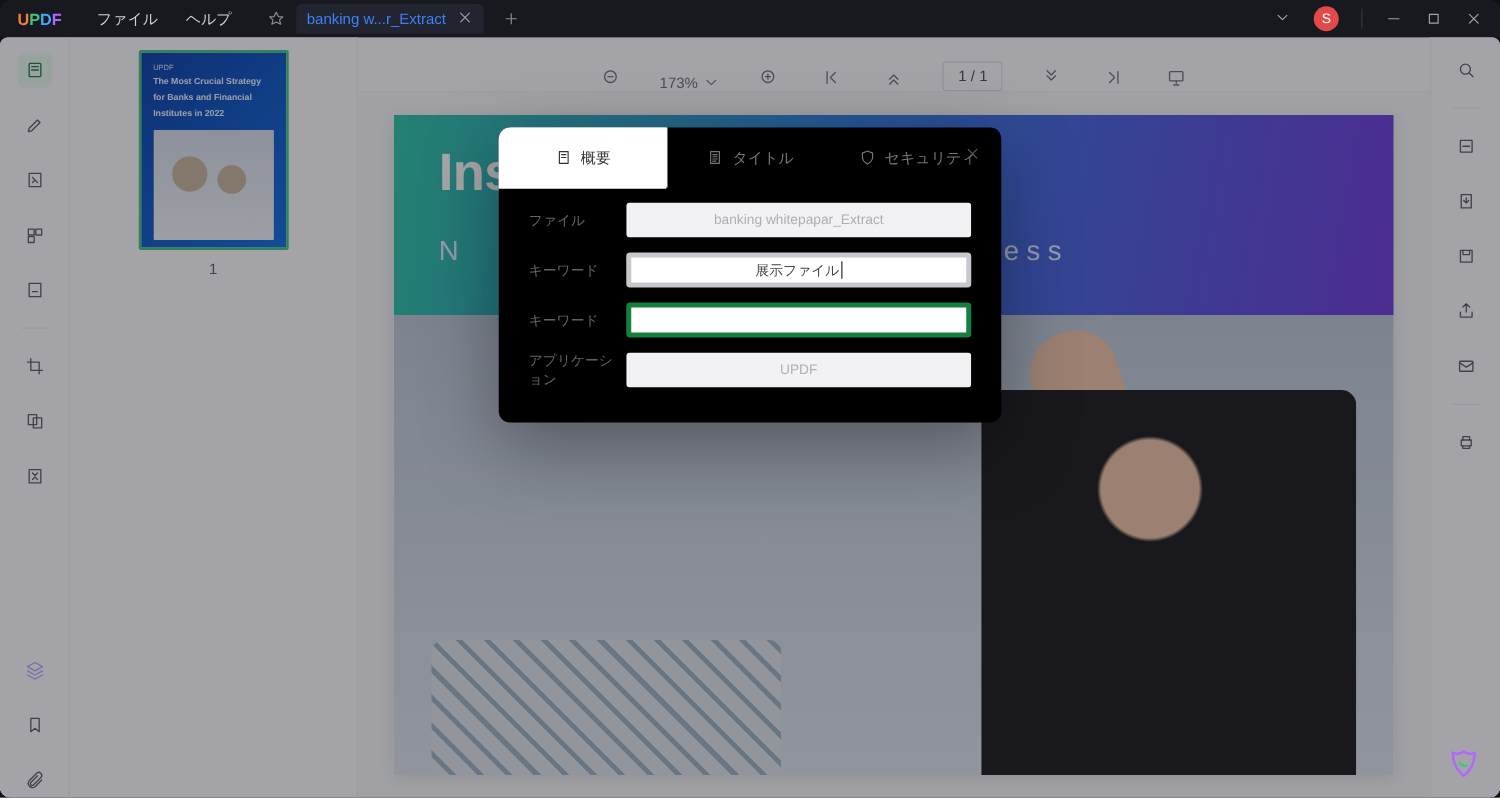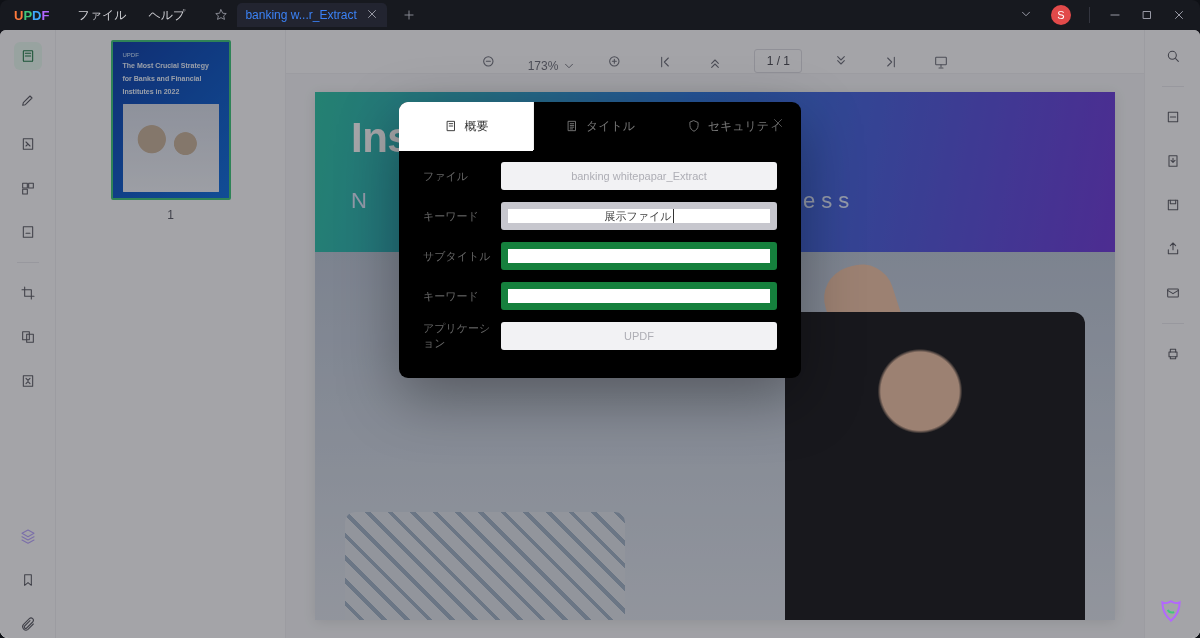--- a/index.html
+++ b/index.html
@@ -68,21 +68,21 @@
   .dialog { position:absolute; width:402px; top:102px; left:50%; transform:translateX(-50%); background:#000000; border-radius:9px; box-shadow:0 20px 60px rgba(0,0,0,.35); padding-bottom:22px;}
   .dlgclose{ position:absolute; top:14px; right:16px; color:#5a5a5a; font-size:15px; cursor:pointer;}
   .dtabs { display:flex; height:48px; }
   .dtab { flex:1; display:flex; align-items:center; justify-content:center; gap:7px; font-size:12px; color:#777;}
   .dtab.active{ background:#fff; color:#333; border-radius:9px 0 0 0; box-shadow:0 1px 0 #fff, 1px 0 0 #eee;}
   .dtab svg{ stroke:currentColor; }
   .dform { padding:6px 24px 0 24px;}
   .drow { display:flex; align-items:center; height:40px; }
   .dlabel { width:78px; font-size:11px; color:#666;}
   .dfield { flex:1; height:28px; border:1px solid transparent; border-radius:3px; display:flex; align-items:center; justify-content:center; font-size:11px; color:#aeaeb5; background:#f2f2f4; padding:0 8px;}
-  .dfield.input{ background:#fff; border:7px solid #15803d; color:#444;}
+  .dfield.input{ background:#fff; border:4px solid #15803d; color:#444;}
   .dfield.input.active{ border-color:#c7c7ce;}
   .cursor{ display:inline-block; width:1px; height:14px; background:#333; margin-left:1px; vertical-align:middle;}
   
   svg.i{ width:16px; height:16px; fill:none; stroke:currentColor; stroke-width:1.6; stroke-linecap:round; stroke-linejoin:round;}
   svg.i14{ width:14px; height:14px; fill:none; stroke:currentColor; stroke-width:1.6; stroke-linecap:round; stroke-linejoin:round;}
   .brandai { position:absolute; right:16px; bottom:14px; width:26px; height:26px;}
 </style>
 </head>
 <body>
 
@@ -369,24 +369,20 @@
       <div class="dfield">banking whitepapar_Extract</div>
     </div>
     <div class="drow">
       <div class="dlabel">キーワード</div>
       <div class="dfield input active">
           <span>展示ファイル</span>
           <span class="cursor"></span>
         </div>
     </div>
     <div class="drow">
-      <div class="dlabel">サブタイトル</div>
-      <div class="dfield input"></div>
-    </div>
-    <div class="drow">
       <div class="dlabel">キーワード</div>
       <div class="dfield input"></div>
     </div>
     <div class="drow">
       <div class="dlabel">アプリケーション</div>
       <div class="dfield">UPDF</div>
     </div>
   </div>
 </div>
 

